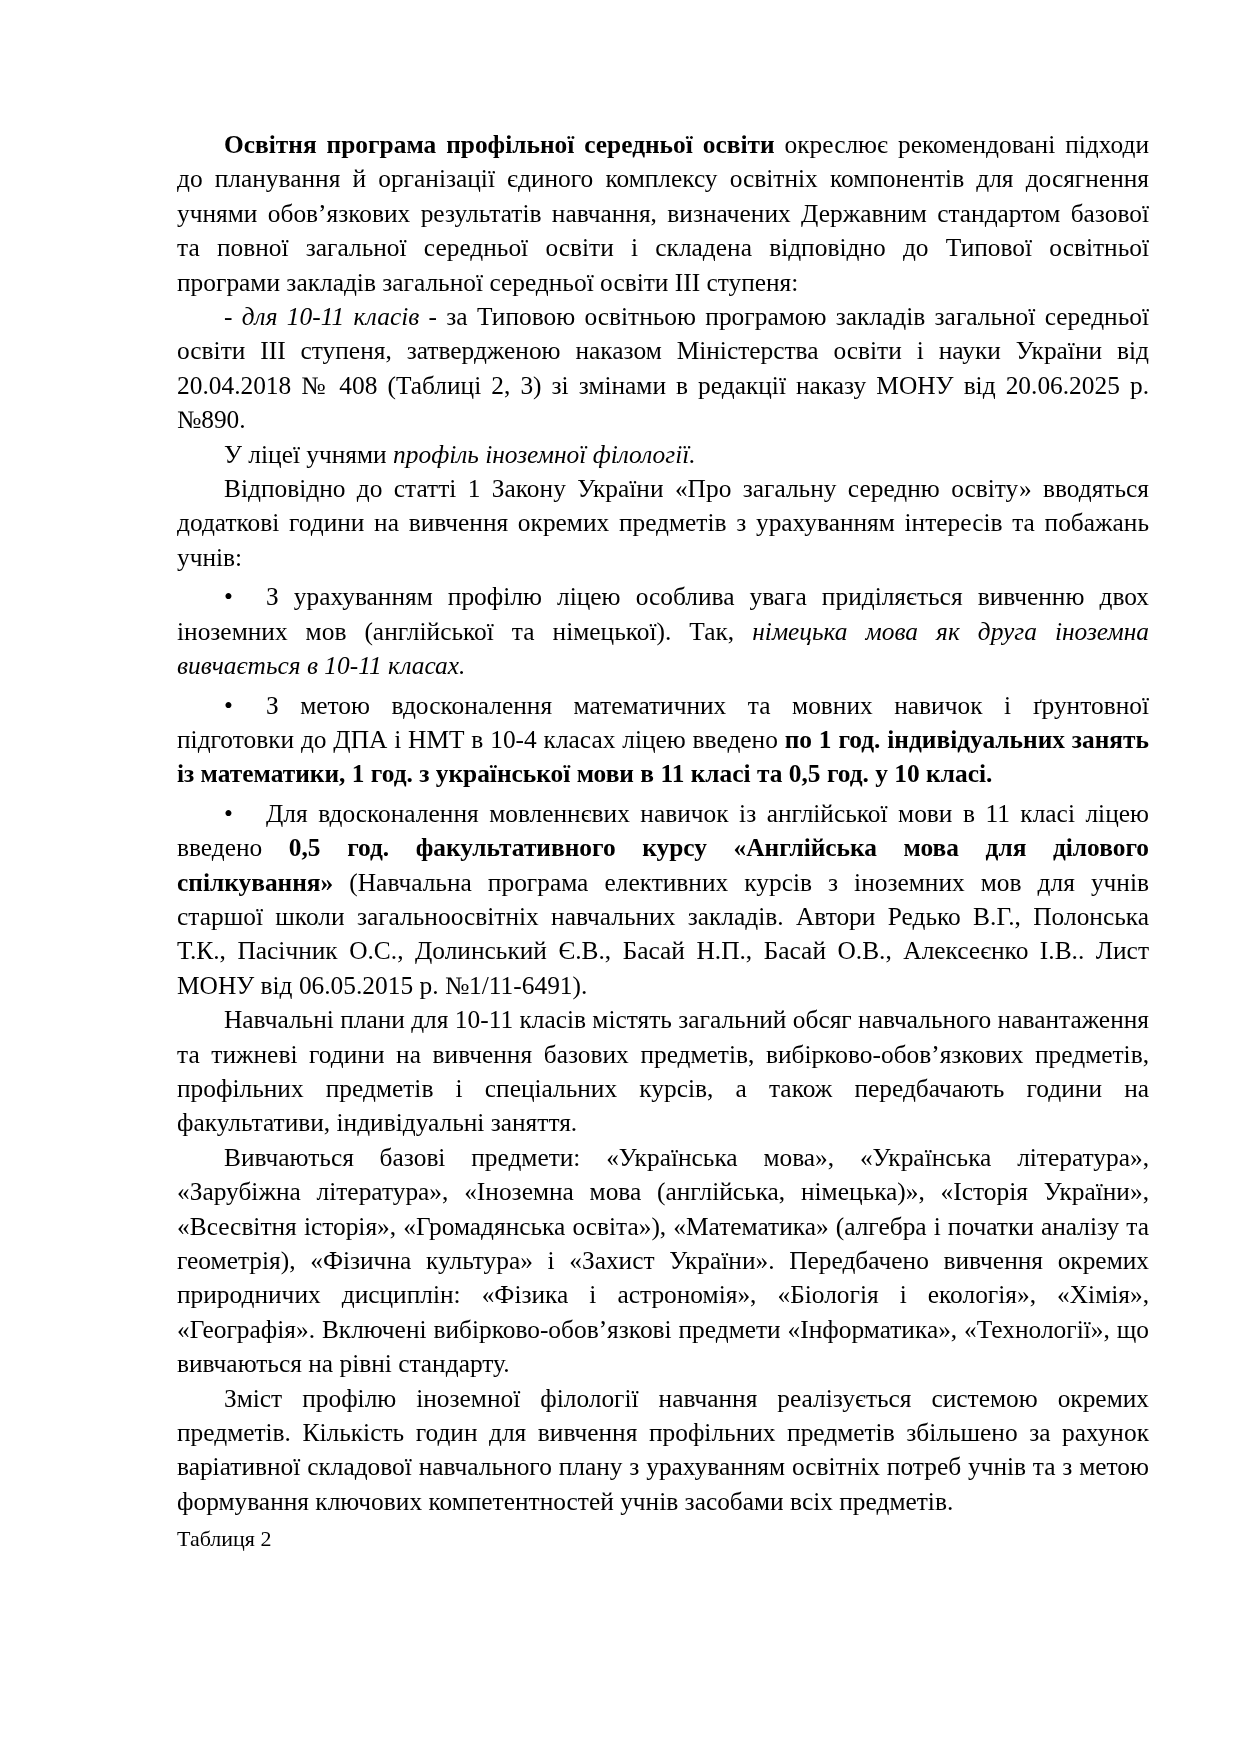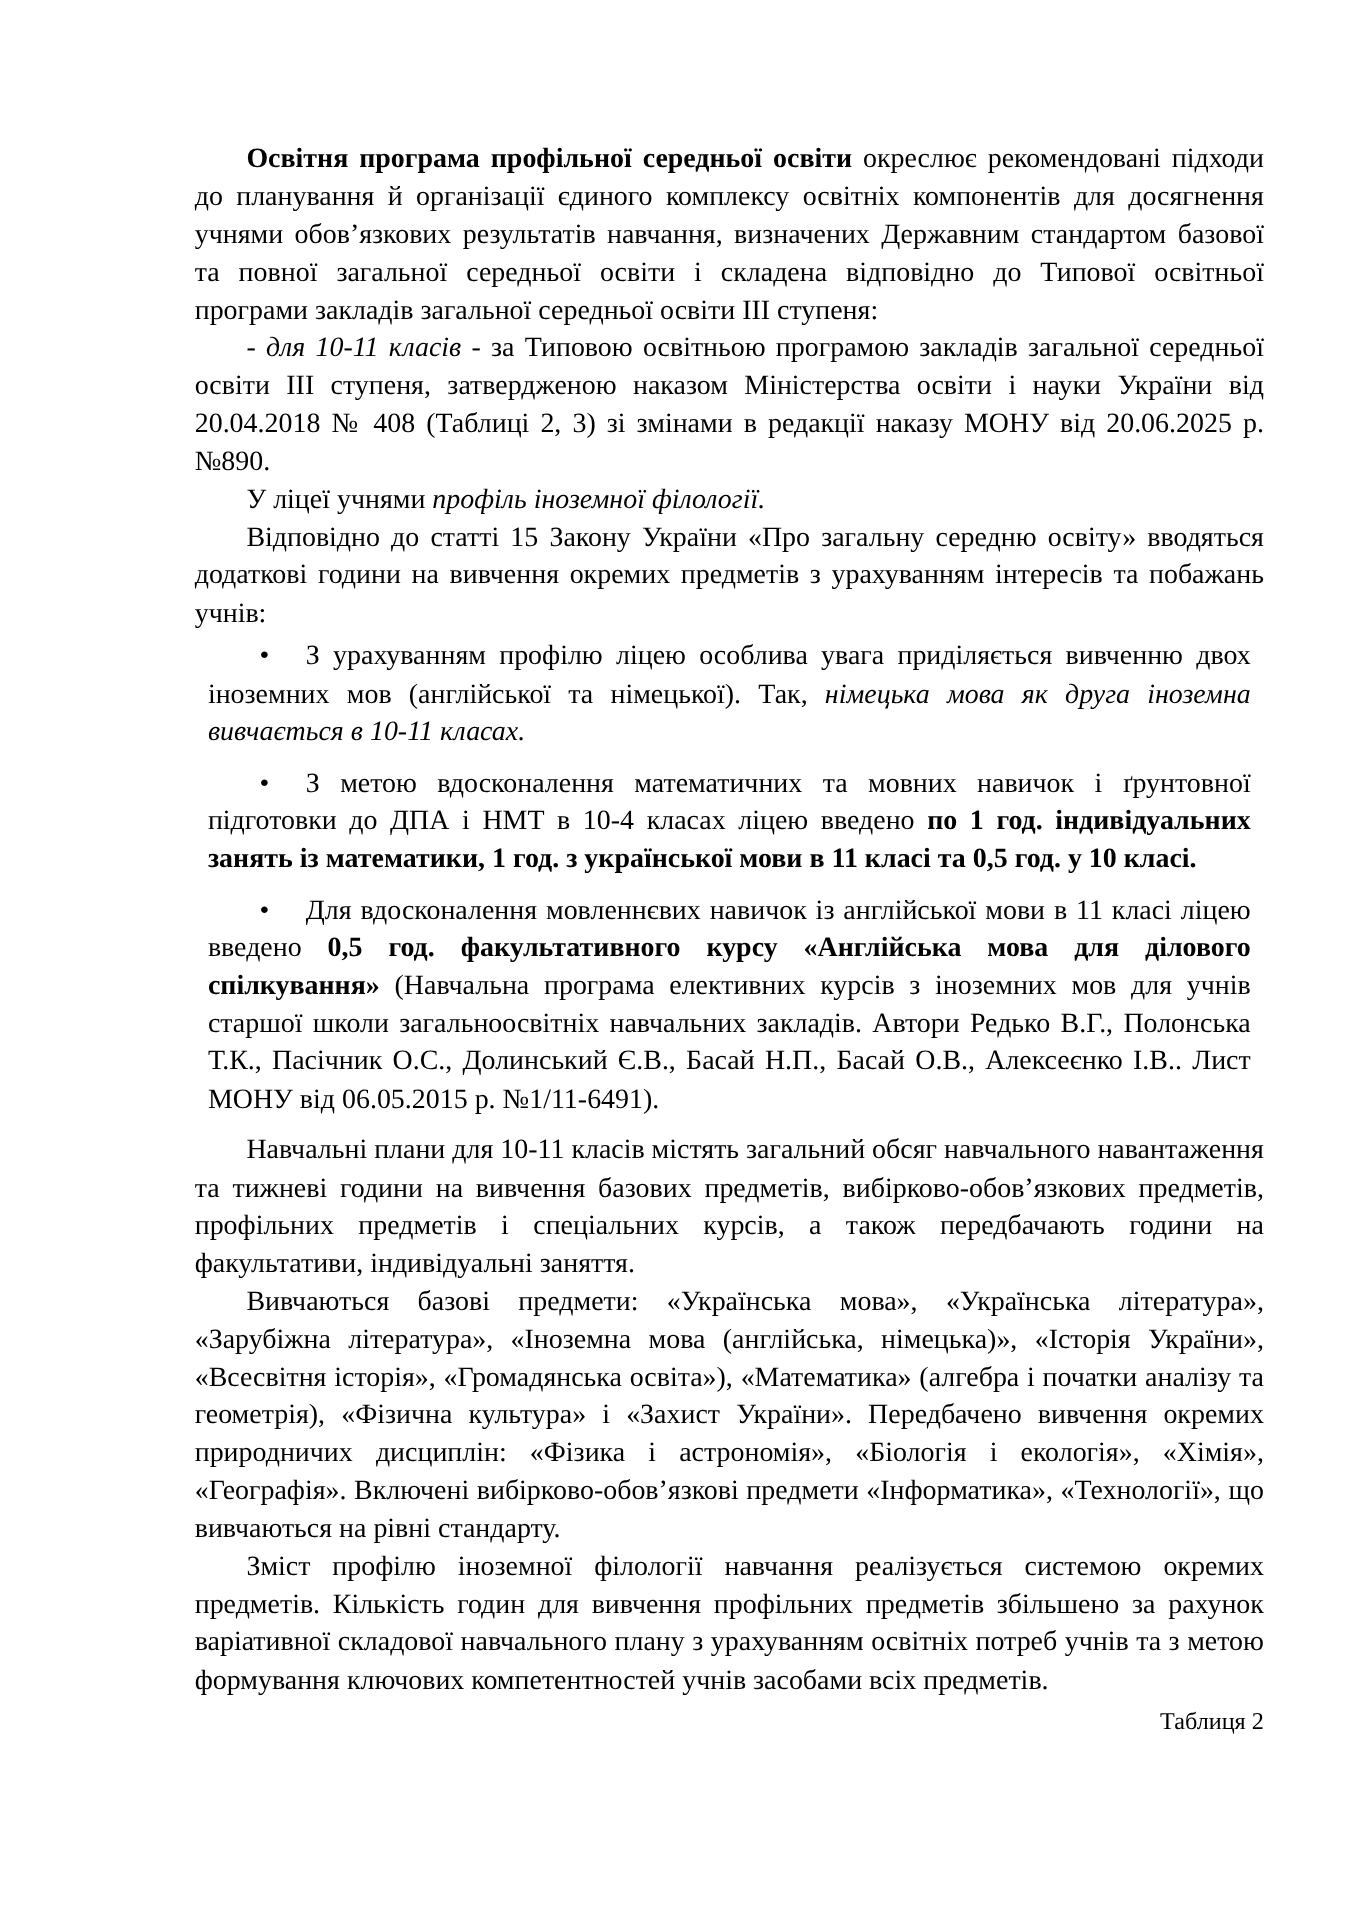--- a/index.html
+++ b/index.html
@@ -22,51 +22,50 @@
       width: 972px;
       font-size: 25.4px;
       line-height: 34.4px;
     }
     .para {
       margin: 0;
       text-align: justify;
       text-indent: 47px;
     }
     .bullet-para {
-      margin: 12px;
+      margin: 0;
       text-align: justify;
       text-indent: 47px;
       margin-top: 5px;
     }
     .bullet {
       display: inline-block;
       text-indent: 0;
       width: 42px;
     }
     b, .b { font-weight: bold; }
     .bi { font-weight: normal; font-style: italic; }
     .table-label {
       margin: 6px 0 0 0;
-      text-align: right;
       font-size: 22px;
       line-height: 30px;
     }
   </style>
 </head>
 <body>
 
 <div class="page">
 
   <p class="para"><span class="b">Освітня програма профільної середньої освіти</span><span> окреслює рекомендовані підходи до планування й організації єдиного комплексу освітніх компонентів для досягнення учнями обов’язкових результатів навчання, визначених Державним стандартом базової та повної загальної середньої освіти і складена відповідно до Типової освітньої програми закладів загальної середньої освіти ІІІ ступеня:</span></p>
 
   <p class="para"><span>- </span><span class="bi">для 10-11 класів</span><span> - за Типовою освітньою програмою закладів загальної середньої освіти ІІІ ступеня, затвердженою наказом Міністерства освіти і науки України від 20.04.2018 № 408 (Таблиці 2, 3) зі змінами в редакції наказу МОНУ від 20.06.2025 р. №890.</span></p>
 
   <p class="para"><span>У ліцеї учнями </span><span class="bi">профіль іноземної філології.</span></p>
 
-  <p class="para">Відповідно до статті 15 Закону України «Про загальну середню освіту» вводяться додаткові години на вивчення окремих предметів з урахуванням інтересів та побажань учнів:</p>
+  <p class="para">Відповідно до статті 1 Закону України «Про загальну середню освіту» вводяться додаткові години на вивчення окремих предметів з урахуванням інтересів та побажань учнів:</p>
 
   <p class="bullet-para"><span class="bullet">•</span><span>З урахуванням профілю ліцею особлива увага приділяється вивченню двох іноземних мов (англійської та німецької). Так, </span><span class="bi">німецька мова як друга іноземна вивчається в 10-11 класах.</span><span></span></p>
 
   <p class="bullet-para"><span class="bullet">•</span><span>З метою вдосконалення математичних та мовних навичок і ґрунтовної підготовки до ДПА і НМТ в 10-4 класах ліцею введено </span><span class="b">по 1 год. індивідуальних занять із математики, 1 год. з української мови в 11 класі та 0,5 год. у 10 класі.</span><span></span></p>
 
   <p class="bullet-para"><span class="bullet">•</span><span>Для вдосконалення мовленнєвих навичок із англійської мови в 11 класі ліцею введено </span><span class="b">0,5 год. факультативного курсу «Англійська мова для ділового спілкування»</span><span> (Навчальна програма елективних курсів з іноземних мов для учнів старшої школи загальноосвітніх навчальних закладів. Автори Редько В.Г., Полонська Т.К., Пасічник О.С., Долинський Є.В., Басай Н.П., Басай О.В., Алексеєнко І.В.. Лист МОНУ від 06.05.2015 р. №1/11-6491).</span></p>
 
   <p class="para">Навчальні плани для 10-11 класів містять загальний обсяг навчального навантаження та тижневі години на вивчення базових предметів, вибірково-обов’язкових предметів, профільних предметів і спеціальних курсів, а також передбачають години на факультативи, індивідуальні заняття.</p>
 
   <p class="para">Вивчаються базові предмети: «Українська мова», «Українська література», «Зарубіжна література», «Іноземна мова (англійська, німецька)», «Історія України», «Всесвітня історія», «Громадянська освіта»), «Математика» (алгебра і початки аналізу та геометрія), «Фізична культура» і «Захист України». Передбачено вивчення окремих природничих дисциплін: «Фізика і астрономія», «Біологія і екологія», «Хімія», «Географія». Включені вибірково-обов’язкові предмети «Інформатика», «Технології», що вивчаються на рівні стандарту.</p>

